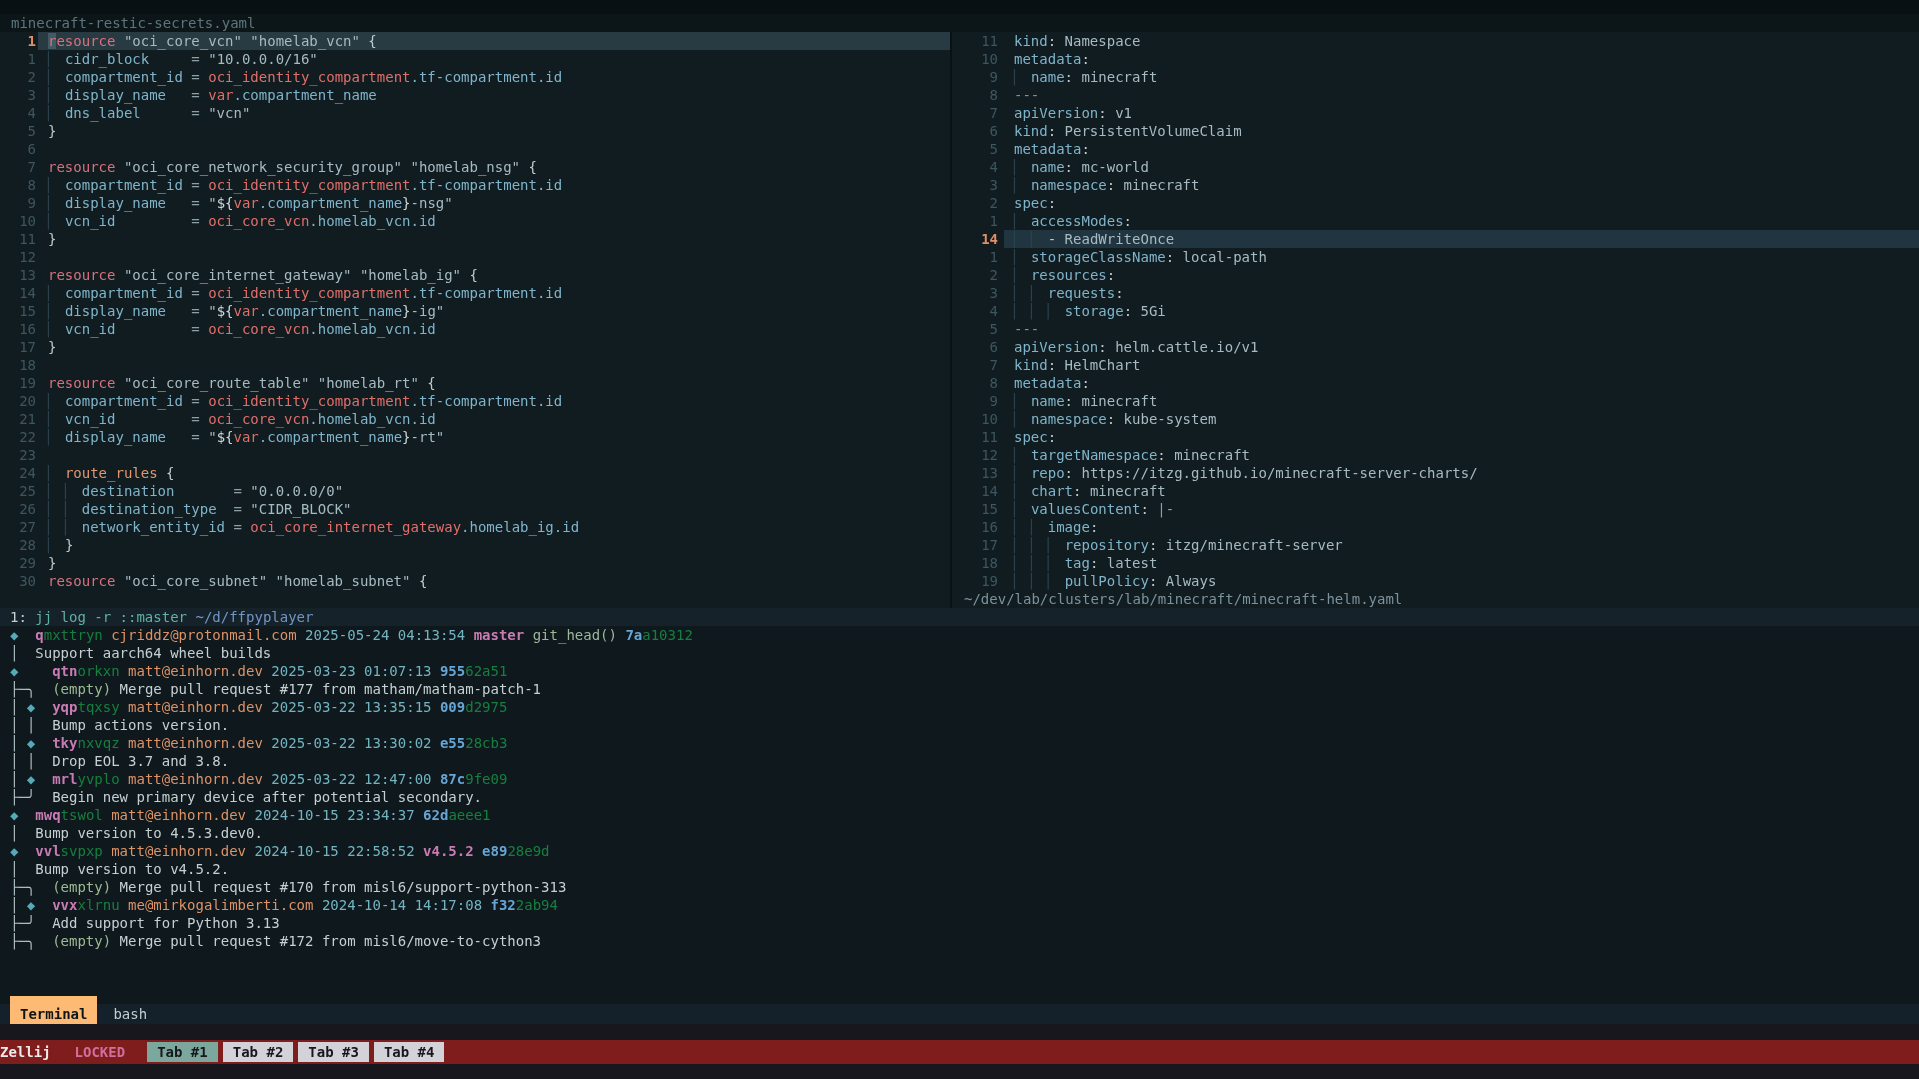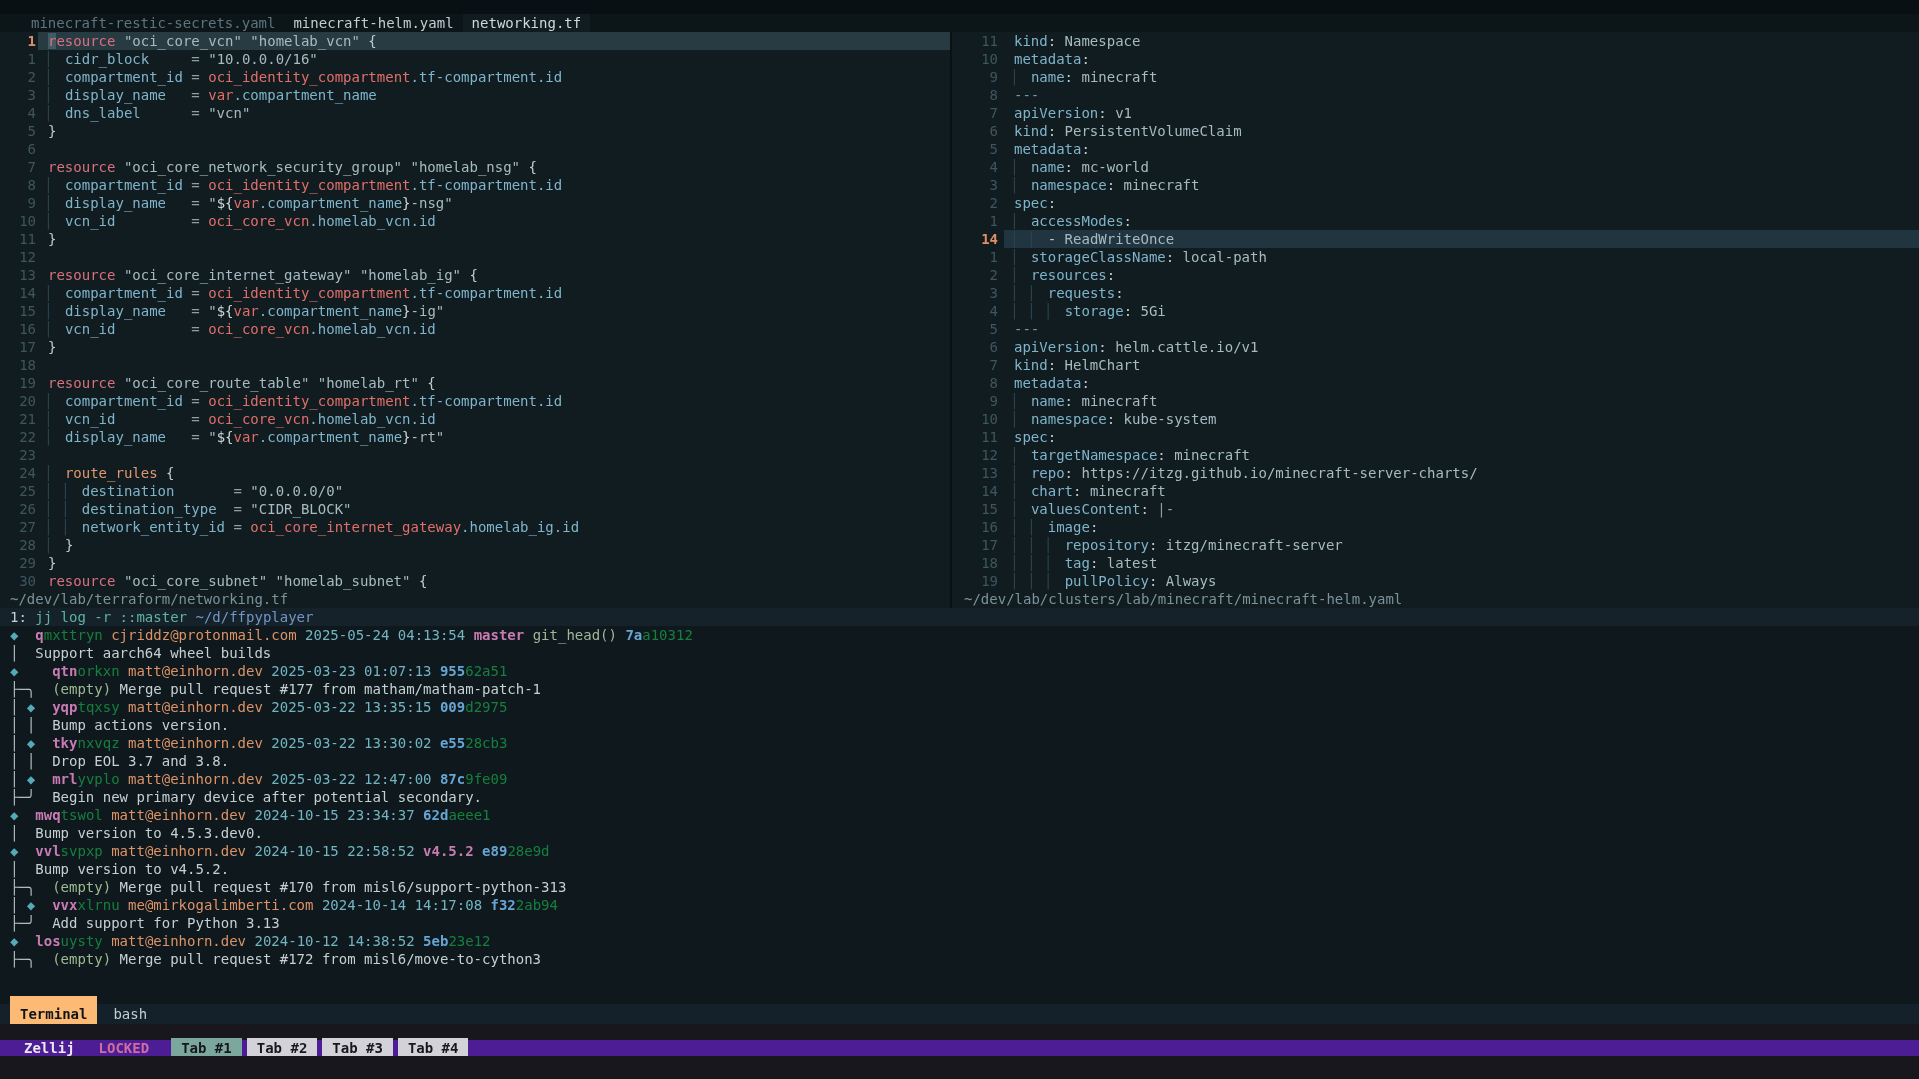--- a/index.html
+++ b/index.html
@@ -5,21 +5,21 @@
   html,body{margin:0;padding:0;}
   body{
     width:1919px;height:1079px;overflow:hidden;
     background:#0e181d;
     font-family:"DejaVu Sans Mono","Liberation Mono",monospace;
     font-size:14px;line-height:18px;
   }
   .screen{display:flex;flex-direction:column;width:1919px;height:1079px;}
   .top-pad{height:14px;background:#081014;}
   
-  .bufferline{height:18px;background:#0c1619;display:flex;padding-left:22px;white-space:pre;}
+  .bufferline{height:18px;background:#0c1619;display:flex;padding-left:2px;white-space:pre;flex-direction:column;}
   .btab{padding:0 9px;color:#c2cdd0;cursor:default;}
   .btab.dim{color:#5d757d;}
   .btab.active{background:#111c21;color:#ced9db;}
   
   .editors{height:576px;display:flex;}
   .pane{background:#111c21;display:flex;flex-direction:column;overflow:hidden;}
   .pane-left{width:950px;}
   .divider{width:2px;background:#0a1114;}
   .pane-right{flex:1;}
   .eline{display:flex;height:18px;white-space:pre;padding-left:10px;}
@@ -63,21 +63,21 @@
   .tok.d{color:#c5d0d2;}
   .tok.cmd{color:#60b1a6;}
   .tok.dir{color:#7296c6;}
   .tok.u{color:#c5d0d2;text-decoration:underline;}
   .cursor-block{display:inline-block;width:9px;height:16px;background:#9ed2cb;vertical-align:-3px;}
   
   .bar-panes{height:20px;background:#15212a;display:flex;align-items:center;padding-left:10px;white-space:pre;}
   .chip-terminal{background:#fdba74;color:#0d1519;padding:8px 10px;height:20px;line-height:20px;font-weight:bold;}
   .bash-label{color:#c3ced2;margin-left:16px;}
   .gap-row{height:16px;background:#17171d;}
-  .zbar{height:16px;background:#4c1d95;display:flex;align-items:center;padding-left:24px;white-space:pre;}
+  .zbar{height:24px;background:#7f1d1d;display:flex;align-items:center;padding-left:0;white-space:pre;}
   .zapp{color:#eaeaee;font-weight:bold;margin-right:24px;}
   .zmode{color:#d06f9d;font-weight:bold;margin-right:22px;}
   .ztab{background:#d2d2d8;color:#17171d;padding:0 10px;height:20px;line-height:20px;font-weight:bold;margin-right:5px;cursor:default;}
   .ztab.active{background:#7ba79c;}
   .bottom-pad{flex:1;background:#17171d;}
 </style>
 </head>
 <body>
 
 <div class="screen">
@@ -113,21 +113,20 @@
           <div class="eline"><span class="lnum">22</span><span class="code"><span class="tok g">▏</span><span class="tok pl"> </span><span class="tok prop">display_name</span><span class="tok pl">   </span><span class="tok op">=</span><span class="tok pl"> </span><span class="tok str">"</span><span class="tok ipol">${</span><span class="tok ref">var</span><span class="tok att">.compartment_name</span><span class="tok ipol">}</span><span class="tok str">-rt"</span></span></div>
           <div class="eline"><span class="lnum">23</span><span class="code"></span></div>
           <div class="eline"><span class="lnum">24</span><span class="code"><span class="tok g">▏</span><span class="tok pl"> </span><span class="tok orange">route_rules</span><span class="tok pl"> {</span></span></div>
           <div class="eline"><span class="lnum">25</span><span class="code"><span class="tok g">▏</span><span class="tok pl"> </span><span class="tok g">▏</span><span class="tok pl"> </span><span class="tok prop">destination</span><span class="tok pl">       </span><span class="tok op">=</span><span class="tok pl"> </span><span class="tok str">"0.0.0.0/0"</span></span></div>
           <div class="eline"><span class="lnum">26</span><span class="code"><span class="tok g">▏</span><span class="tok pl"> </span><span class="tok g">▏</span><span class="tok pl"> </span><span class="tok prop">destination_type</span><span class="tok pl">  </span><span class="tok op">=</span><span class="tok pl"> </span><span class="tok str">"CIDR_BLOCK"</span></span></div>
           <div class="eline"><span class="lnum">27</span><span class="code"><span class="tok g">▏</span><span class="tok pl"> </span><span class="tok g">▏</span><span class="tok pl"> </span><span class="tok prop">network_entity_id</span><span class="tok pl"> </span><span class="tok op">=</span><span class="tok pl"> </span><span class="tok ref">oci_core_internet_gateway</span><span class="tok att">.homelab_ig.id</span></span></div>
           <div class="eline"><span class="lnum">28</span><span class="code"><span class="tok g">▏</span><span class="tok pl"> </span><span class="tok pl">}</span></span></div>
           <div class="eline"><span class="lnum">29</span><span class="code"><span class="tok pl">}</span></span></div>
           <div class="eline"><span class="lnum">30</span><span class="code"><span class="tok kw">resource</span><span class="tok pl"> </span><span class="tok str">"oci_core_subnet"</span><span class="tok pl"> </span><span class="tok str">"homelab_subnet"</span><span class="tok pl"> {</span></span></div>
         </div>
-      <div class="epath">~/dev/lab/terraform/networking.tf</div>
     </div>
     <div class="divider"></div>
     <div class="pane pane-right">
       <div id="right-lines">
           <div class="eline"><span class="lnum">11</span><span class="code"><span class="tok key">kind</span><span class="tok pl">: </span><span class="tok val">Namespace</span></span></div>
           <div class="eline"><span class="lnum">10</span><span class="code"><span class="tok key">metadata</span><span class="tok pl">:</span></span></div>
           <div class="eline"><span class="lnum">9</span><span class="code"><span class="tok g">▏</span><span class="tok pl"> </span><span class="tok key">name</span><span class="tok pl">: </span><span class="tok val">minecraft</span></span></div>
           <div class="eline"><span class="lnum">8</span><span class="code"><span class="tok doc">---</span></span></div>
           <div class="eline"><span class="lnum">7</span><span class="code"><span class="tok key">apiVersion</span><span class="tok pl">: </span><span class="tok val">v1</span></span></div>
           <div class="eline"><span class="lnum">6</span><span class="code"><span class="tok key">kind</span><span class="tok pl">: </span><span class="tok val">PersistentVolumeClaim</span></span></div>
@@ -173,21 +172,20 @@
       <div class="lline"><span class="tok gl">│ │</span><span class="tok d">  Drop EOL 3.7 and 3.8.</span></div>
       <div class="lline"><span class="tok gl">│ </span><span class="tok node">◆</span><span class="tok d">  </span><span class="tok cid">mrl</span><span class="tok dim">yvplo</span><span class="tok d"> </span><span class="tok em">matt@einhorn.dev</span><span class="tok d"> </span><span class="tok ts">2025-03-22 12:47:00</span><span class="tok d"> </span><span class="tok oid">87c</span><span class="tok dim">9fe09</span></div>
       <div class="lline"><span class="tok gl">├─╯</span><span class="tok d">  Begin new primary device after potential secondary.</span></div>
       <div class="lline"><span class="tok node">◆</span><span class="tok d">  </span><span class="tok cid">mwq</span><span class="tok dim">tswol</span><span class="tok d"> </span><span class="tok em">matt@einhorn.dev</span><span class="tok d"> </span><span class="tok ts">2024-10-15 23:34:37</span><span class="tok d"> </span><span class="tok oid">62d</span><span class="tok dim">aeee1</span></div>
       <div class="lline"><span class="tok gl">│</span><span class="tok d">  Bump version to 4.5.3.dev0.</span></div>
       <div class="lline"><span class="tok node">◆</span><span class="tok d">  </span><span class="tok cid">vvl</span><span class="tok dim">svpxp</span><span class="tok d"> </span><span class="tok em">matt@einhorn.dev</span><span class="tok d"> </span><span class="tok ts">2024-10-15 22:58:52</span><span class="tok d"> </span><span class="tok br">v4.5.2</span><span class="tok d"> </span><span class="tok oid">e89</span><span class="tok dim">28e9d</span></div>
       <div class="lline"><span class="tok gl">│</span><span class="tok d">  Bump version to v4.5.2.</span></div>
       <div class="lline"><span class="tok gl">├─╮</span><span class="tok d">  </span><span class="tok empty">(empty)</span><span class="tok d"> Merge pull request #170 from misl6/support-python-313</span></div>
       <div class="lline"><span class="tok gl">│ </span><span class="tok node">◆</span><span class="tok d">  </span><span class="tok cid">vvx</span><span class="tok dim">xlrnu</span><span class="tok d"> </span><span class="tok em">me@mirkogalimberti.com</span><span class="tok d"> </span><span class="tok ts">2024-10-14 14:17:08</span><span class="tok d"> </span><span class="tok oid">f32</span><span class="tok dim">2ab94</span></div>
       <div class="lline"><span class="tok gl">├─╯</span><span class="tok d">  Add support for Python 3.13</span></div>
-      <div class="lline"><span class="tok node">◆</span><span class="tok d">  </span><span class="tok cid">los</span><span class="tok dim">uysty</span><span class="tok d"> </span><span class="tok em">matt@einhorn.dev</span><span class="tok d"> </span><span class="tok ts">2024-10-12 14:38:52</span><span class="tok d"> </span><span class="tok oid">5eb</span><span class="tok dim">23e12</span></div>
       <div class="lline"><span class="tok gl">├─╮</span><span class="tok d">  </span><span class="tok empty">(empty)</span><span class="tok d"> Merge pull request #172 from misl6/move-to-cython3</span></div>
     </div>
   <div class="term-prompt">
     <span class="tok u">log file</span><span class="tok d">: </span><span class="cursor-block"></span>
   </div>
 
   <div class="bar-panes">
     <span class="chip-terminal">Terminal</span>
     <span class="bash-label">bash</span>
   </div>

